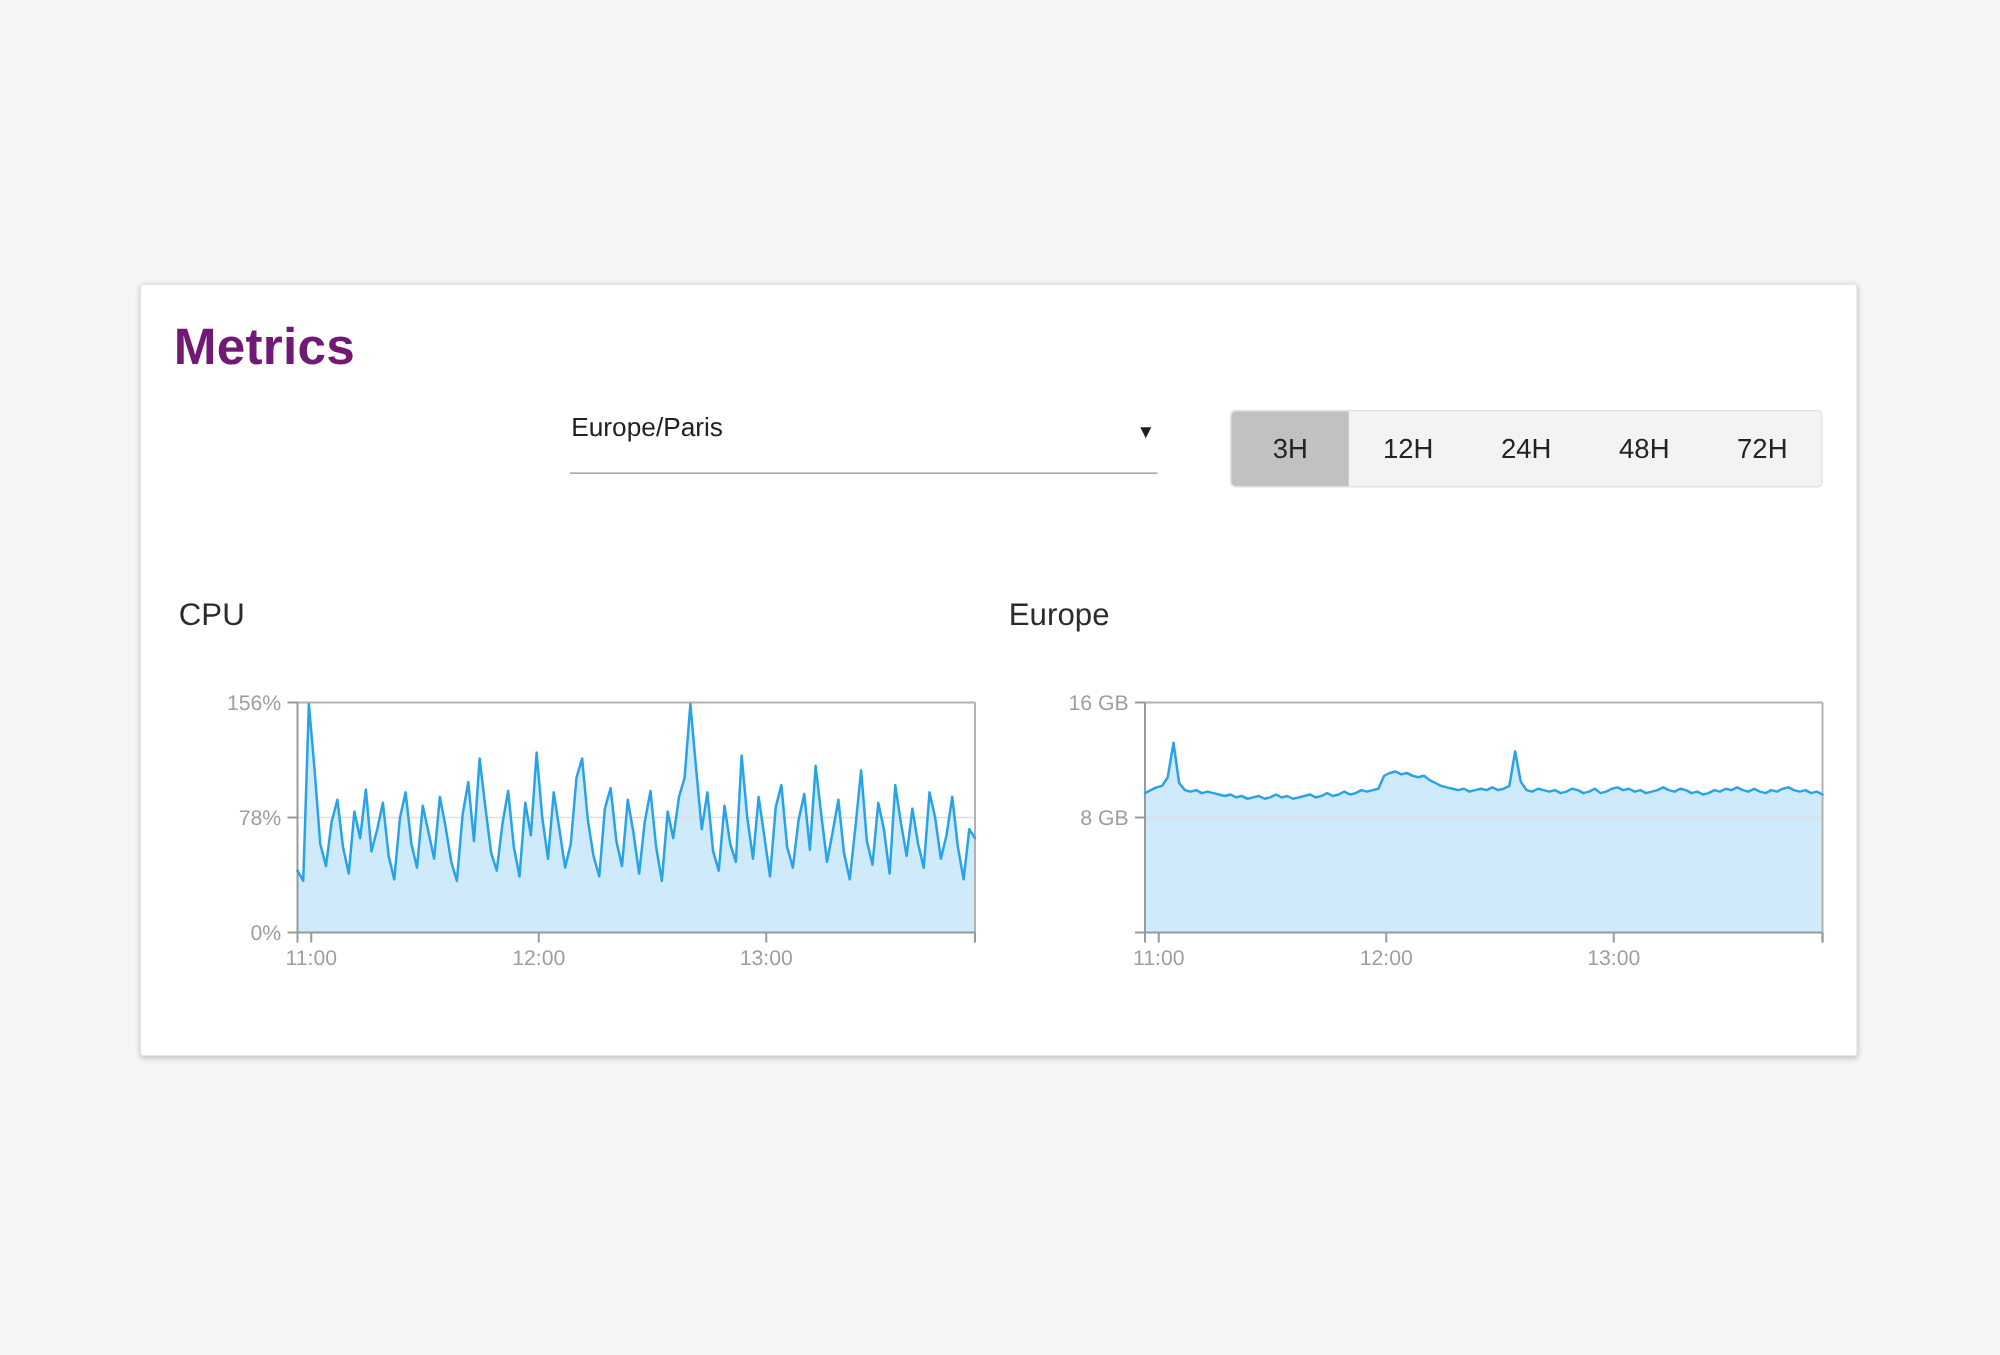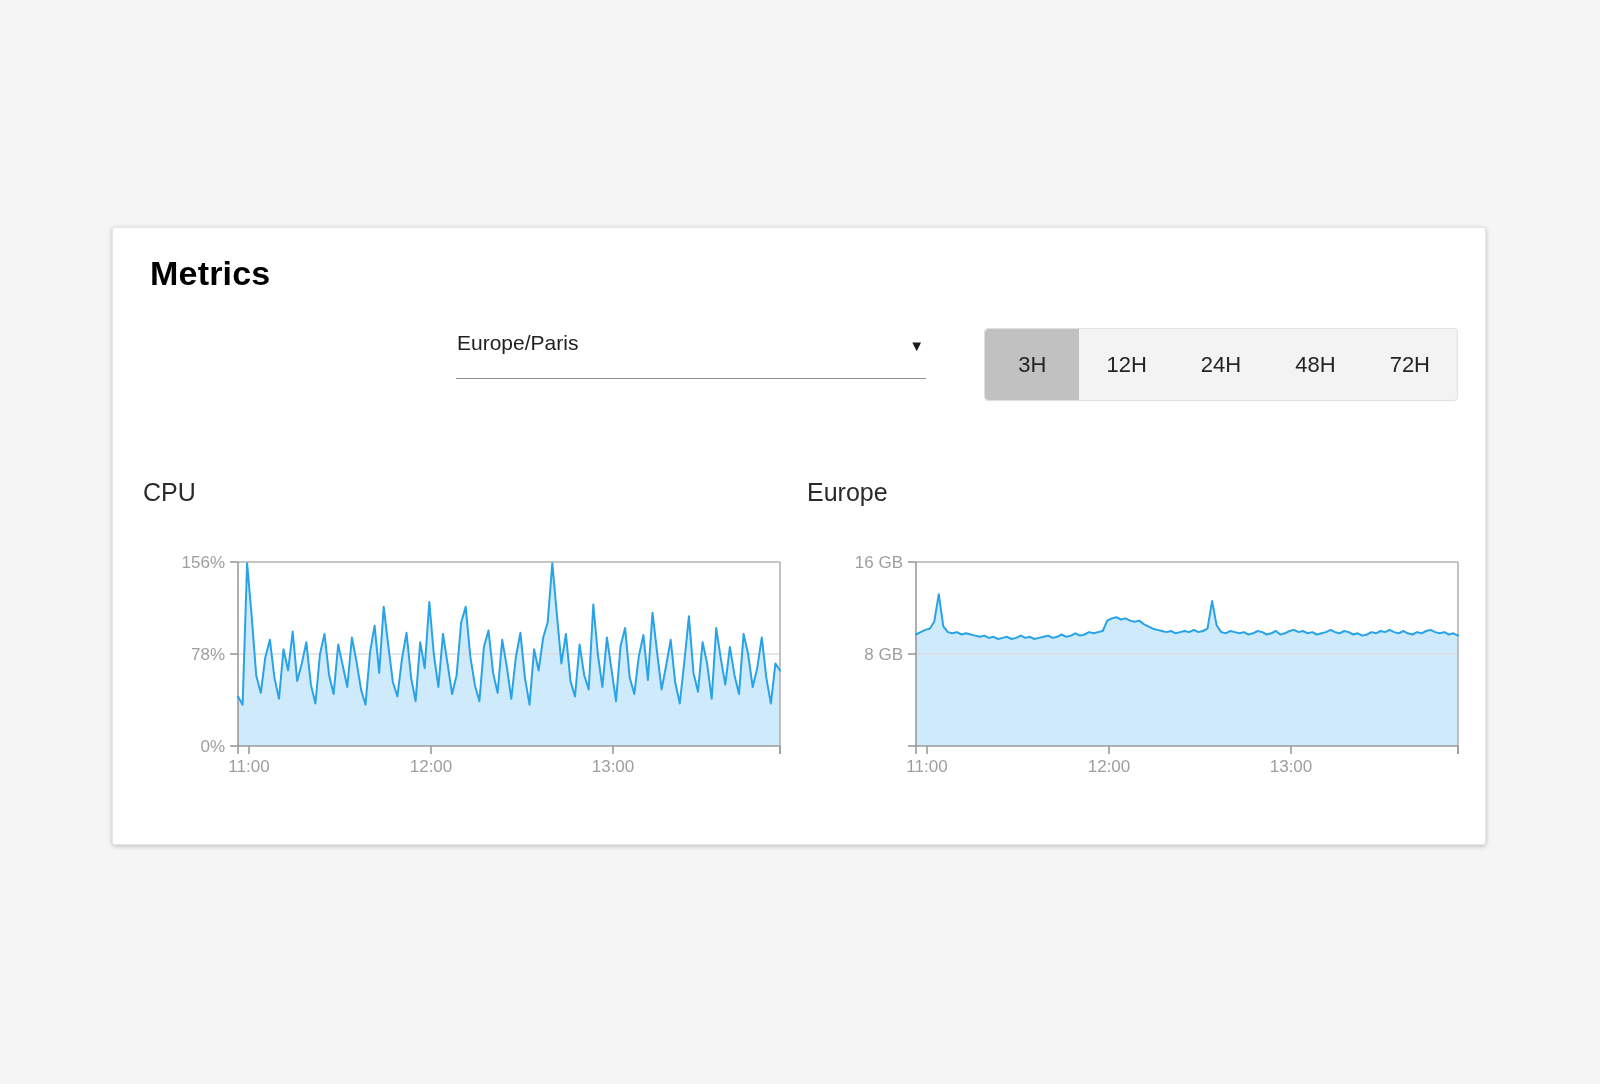--- a/index.html
+++ b/index.html
@@ -13,24 +13,24 @@
     position: absolute;
     left: 112px; top: 227px;
     width: 1374px; height: 618px;
     background: #ffffff;
     border: 1px solid #e7e7e7;
     border-radius: 3px;
     box-shadow: 0 1px 4px rgba(0,0,0,0.16), 0 2px 6px rgba(0,0,0,0.08);
   }
   .card-title {
     position: absolute;
-    left: 37px; top: 26px;
-    font-size: 34px;
+    left: 26px; top: 26px;
+    font-size: 41px;
     font-weight: 700;
-    color: #000000;
+    color: #701a75;
     letter-spacing: 0.2px;
   }
   
   .tz-select {
     position: absolute;
     left: 343px; top: 98px;
     width: 470px; height: 53px;
     border-bottom: 1px solid #8f8f8f;
     cursor: pointer;
   }
@@ -43,21 +43,21 @@
   .tz-arrow {
     position: absolute;
     right: 2px; top: 11px;
     font-size: 15px;
     color: #1c1c1c;
   }
   
   .range-group {
     position: absolute;
     left: 871px; top: 100px;
-    width: 474px; height: 73px;
+    width: 474px; height: 62px;
     background: #f3f3f3;
     border: 1px solid #e0e0e0;
     border-radius: 4px;
     display: flex;
     overflow: hidden;
   }
   .range-btn {
     flex: 1 1 0;
     border: none;
     background: transparent;

